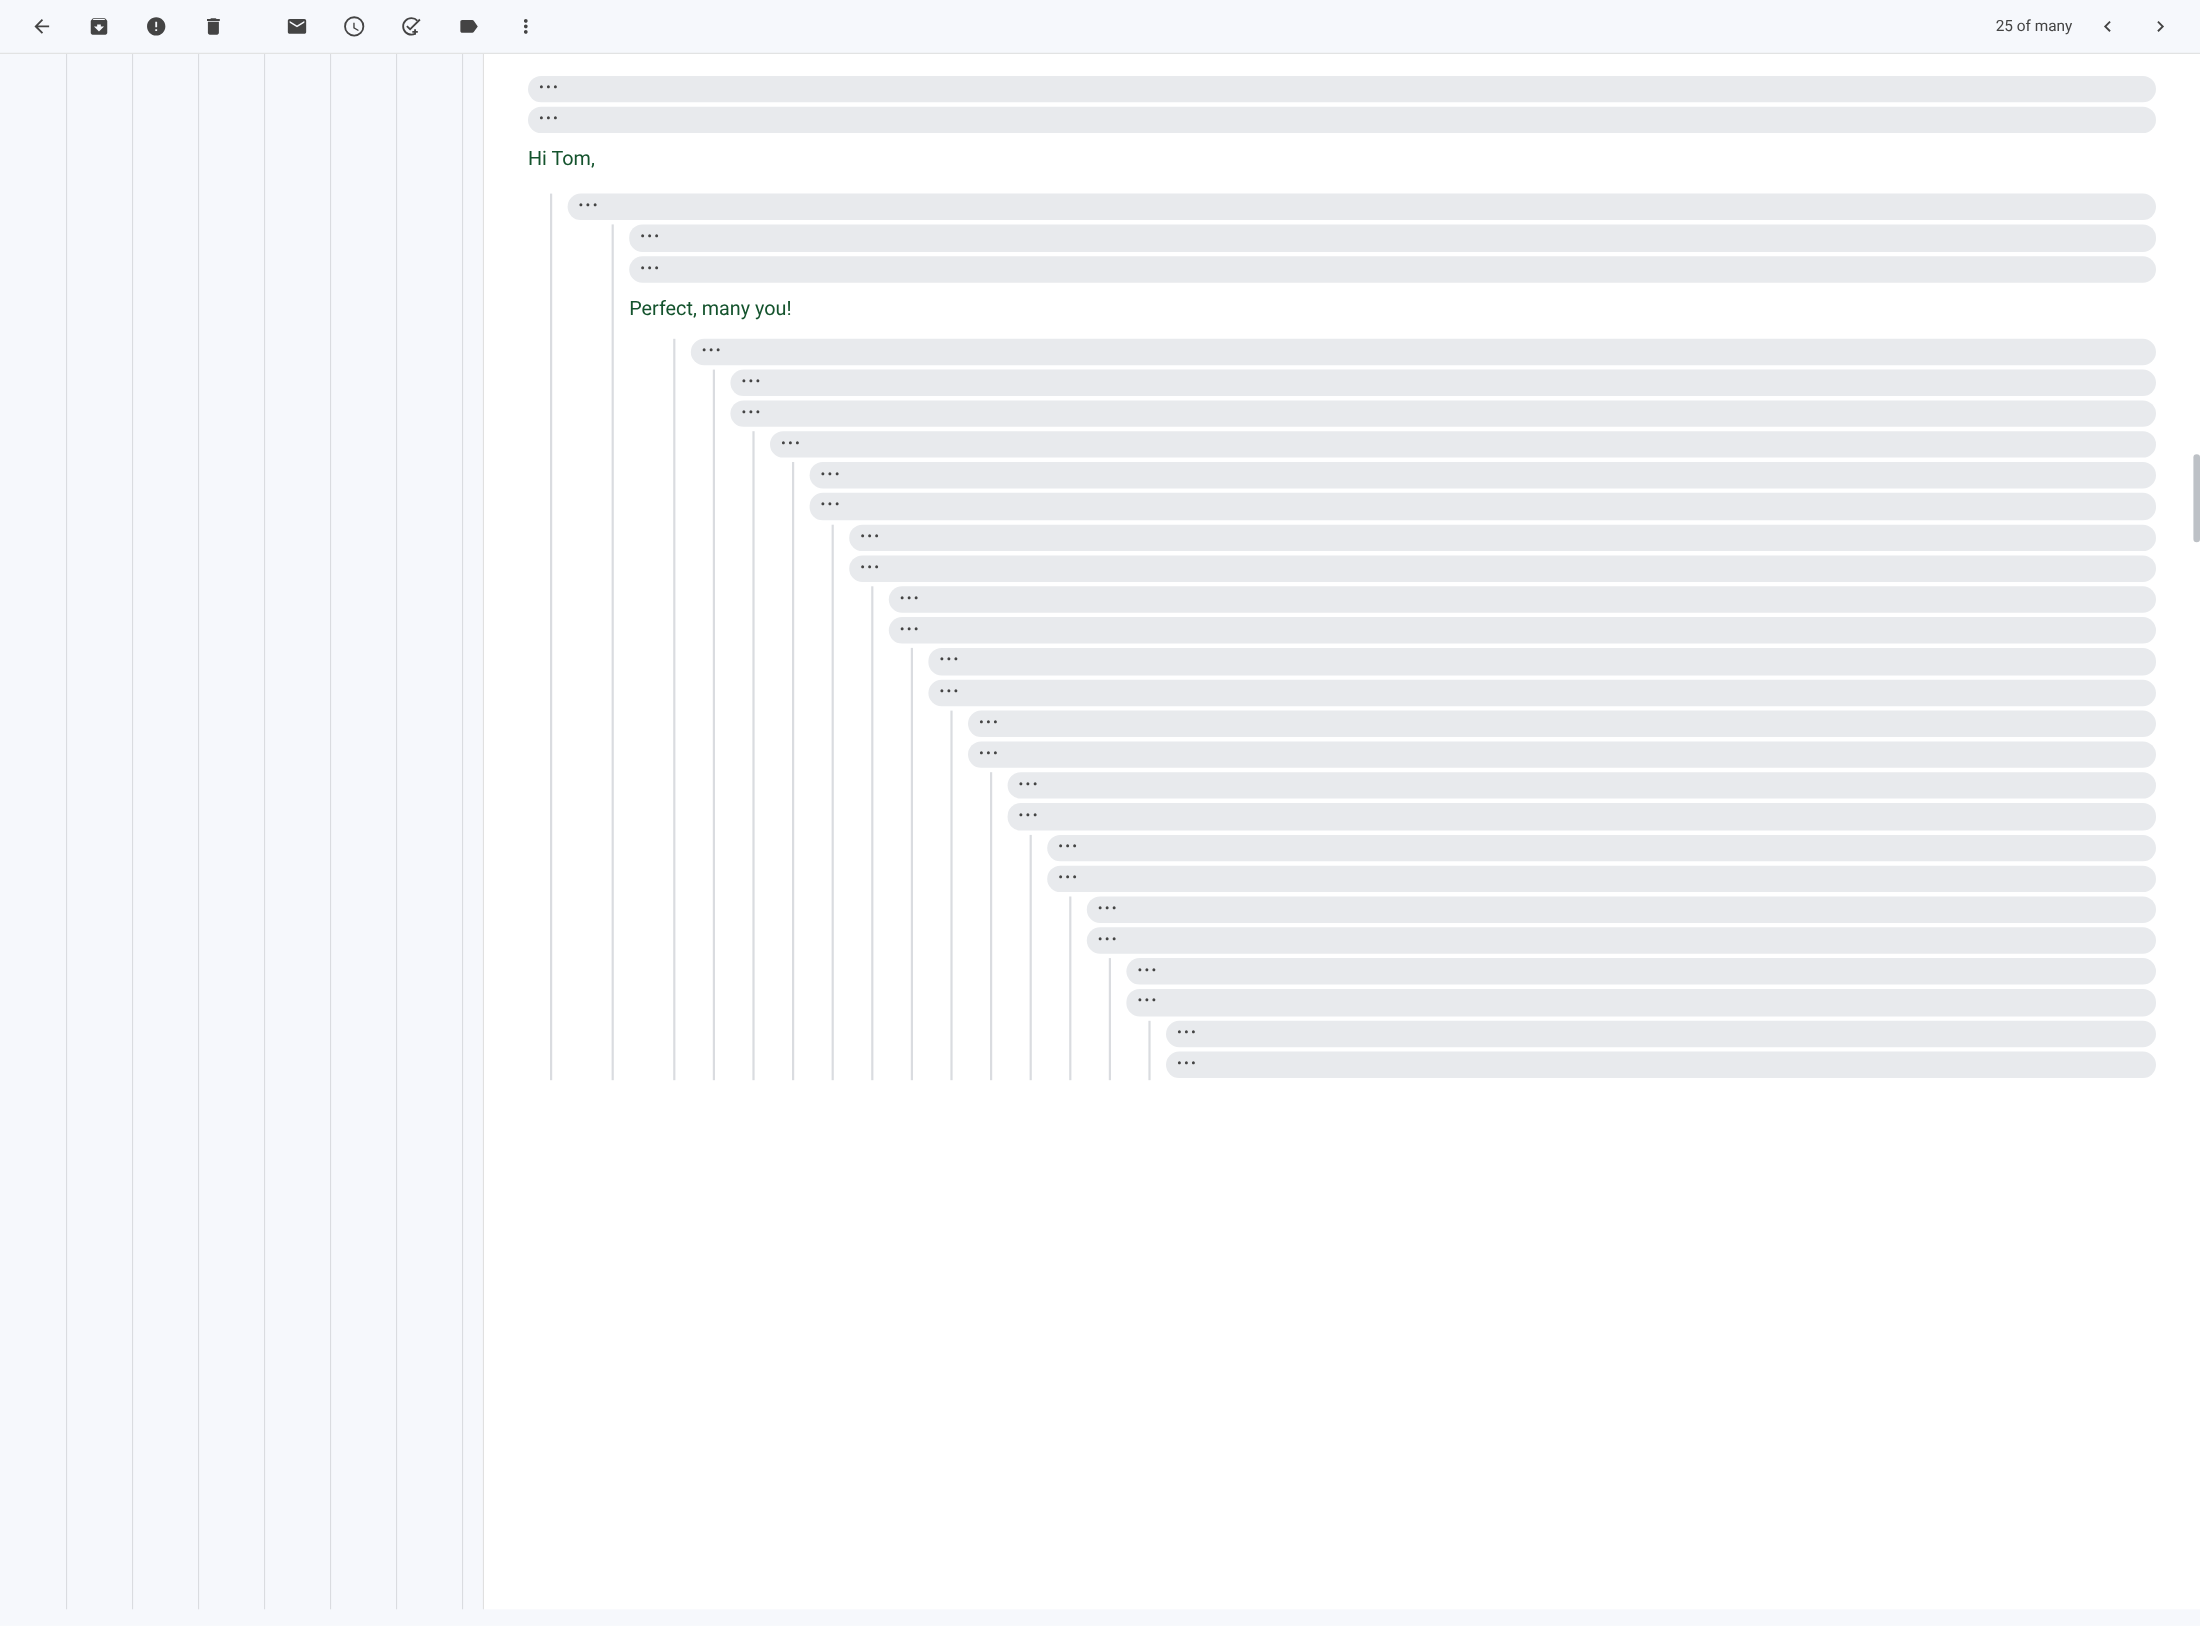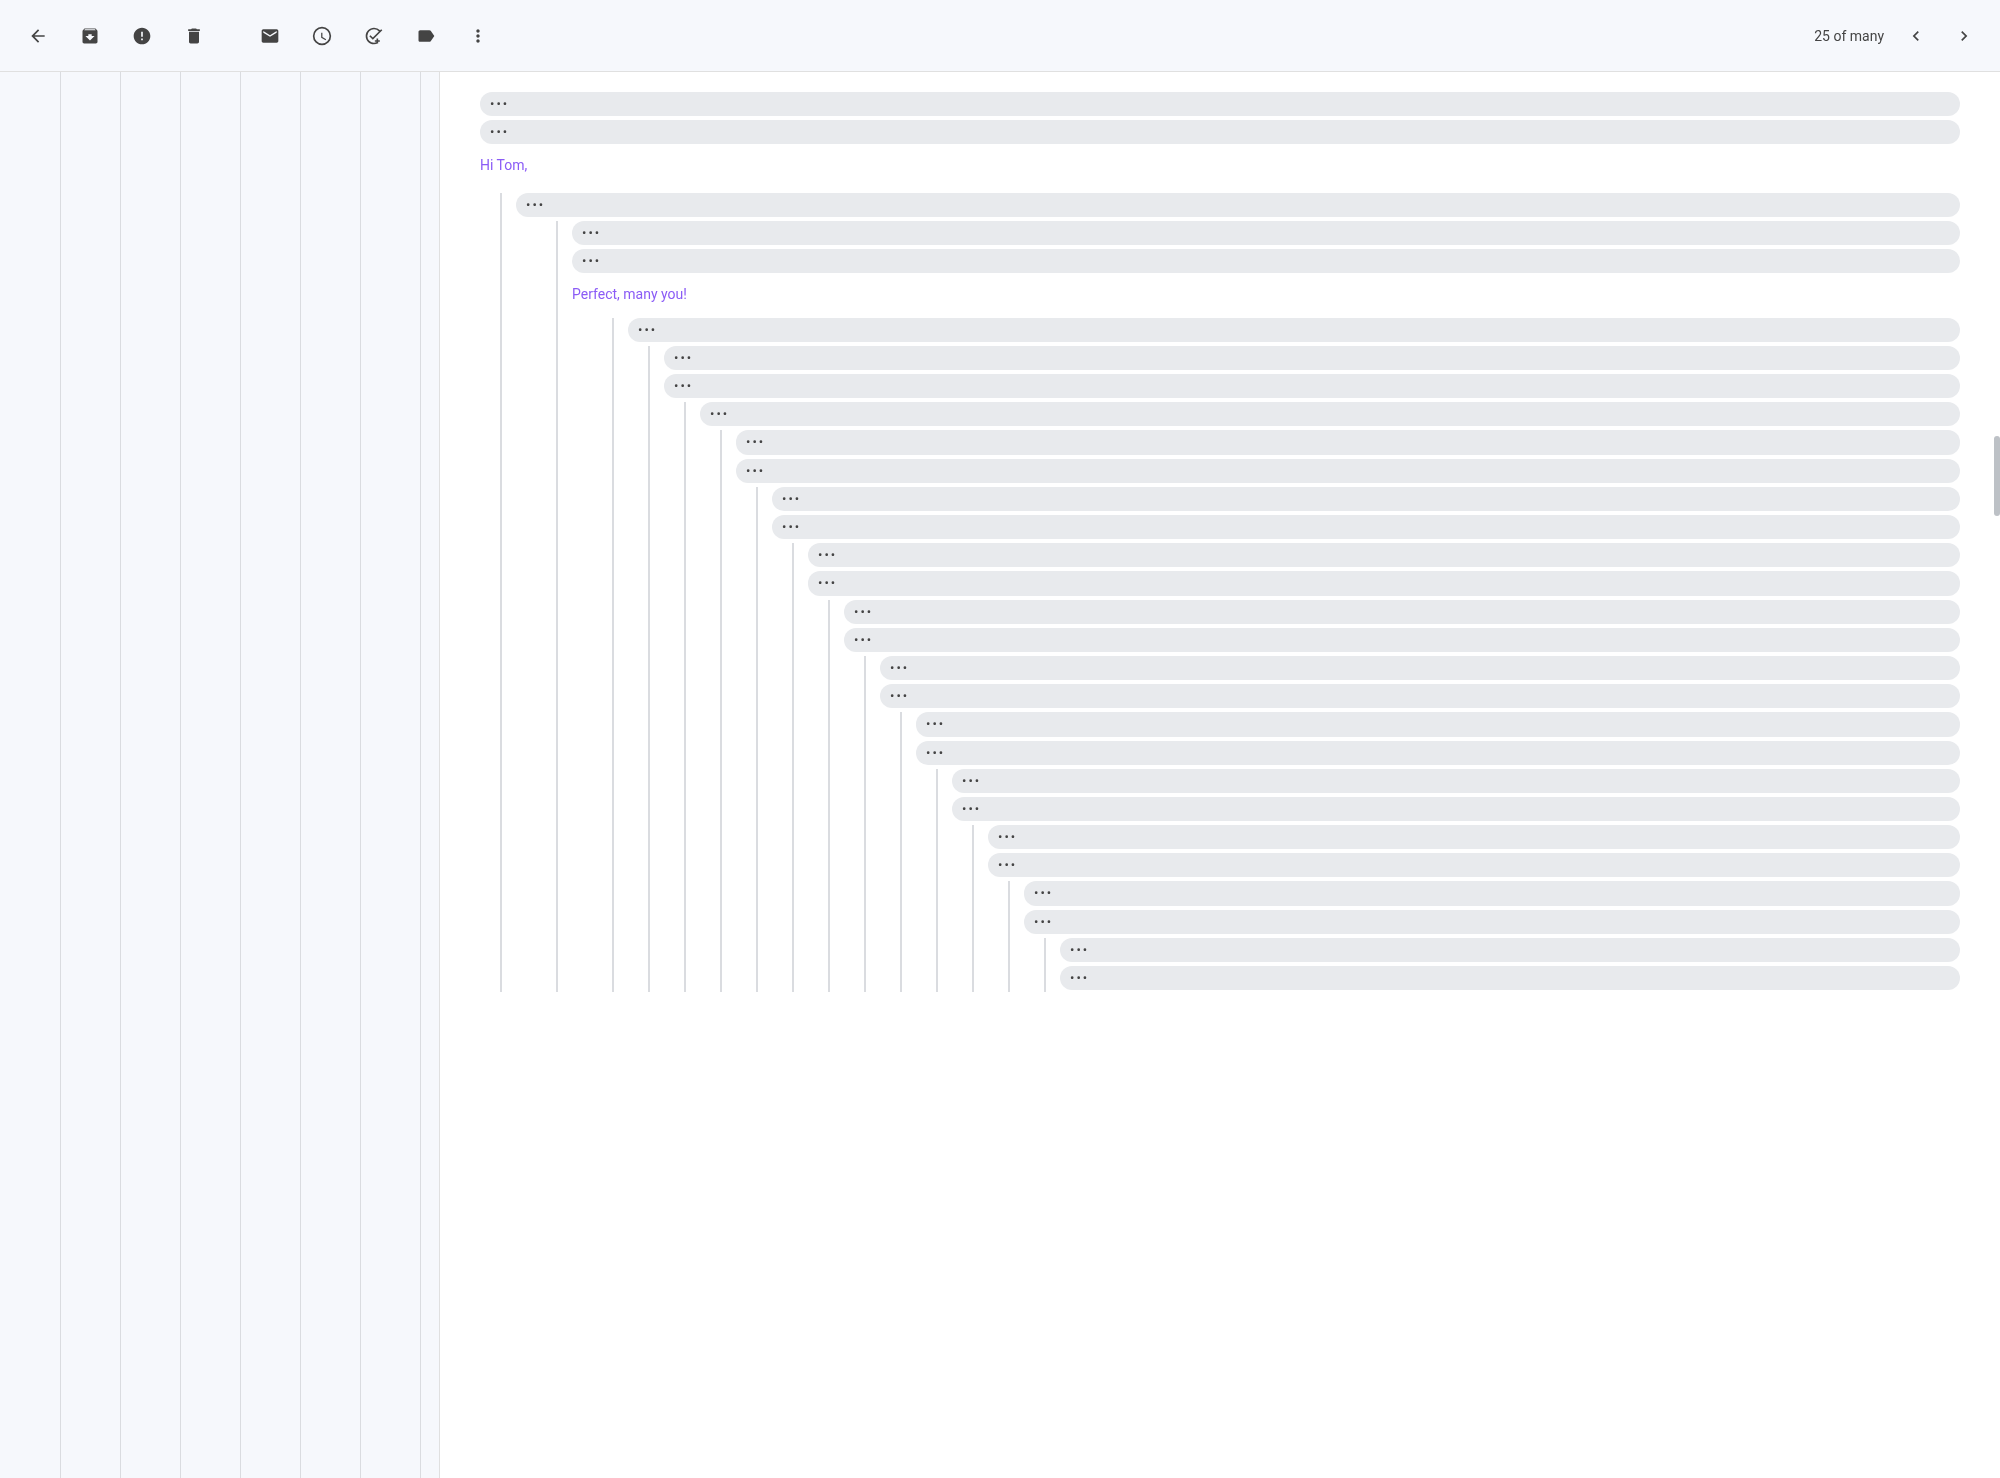--- a/index.html
+++ b/index.html
@@ -10,21 +10,21 @@
       height: 1478px;
       overflow: hidden;
       position: relative;
     }
 
     
     .toolbar {
       display: flex;
       align-items: center;
       background: #f6f8fc;
-      height: 72px;
+      height: 49px;
       padding: 0 16px;
       border-bottom: 1px solid #e0e0e0;
       position: relative;
       z-index: 10;
     }
     .toolbar-left {
       display: flex;
       align-items: center;
       gap: 8px;
     }
@@ -110,22 +110,22 @@
       padding: 3px 10px;
       font-size: 13px;
       color: #444;
       cursor: pointer;
       letter-spacing: 2px;
       line-height: 1.4;
       margin-bottom: 2px;
     }
 
     .email-body-text {
-      font-size: 14px;
-      color: #8b5cf6;
+      font-size: 18px;
+      color: #14532d;
       line-height: 1.6;
       margin: 8px 0;
     }
 
     
     .level-0 { margin-left: 0px; }
 
     
     .scrollbar-handle {
       position: absolute;

